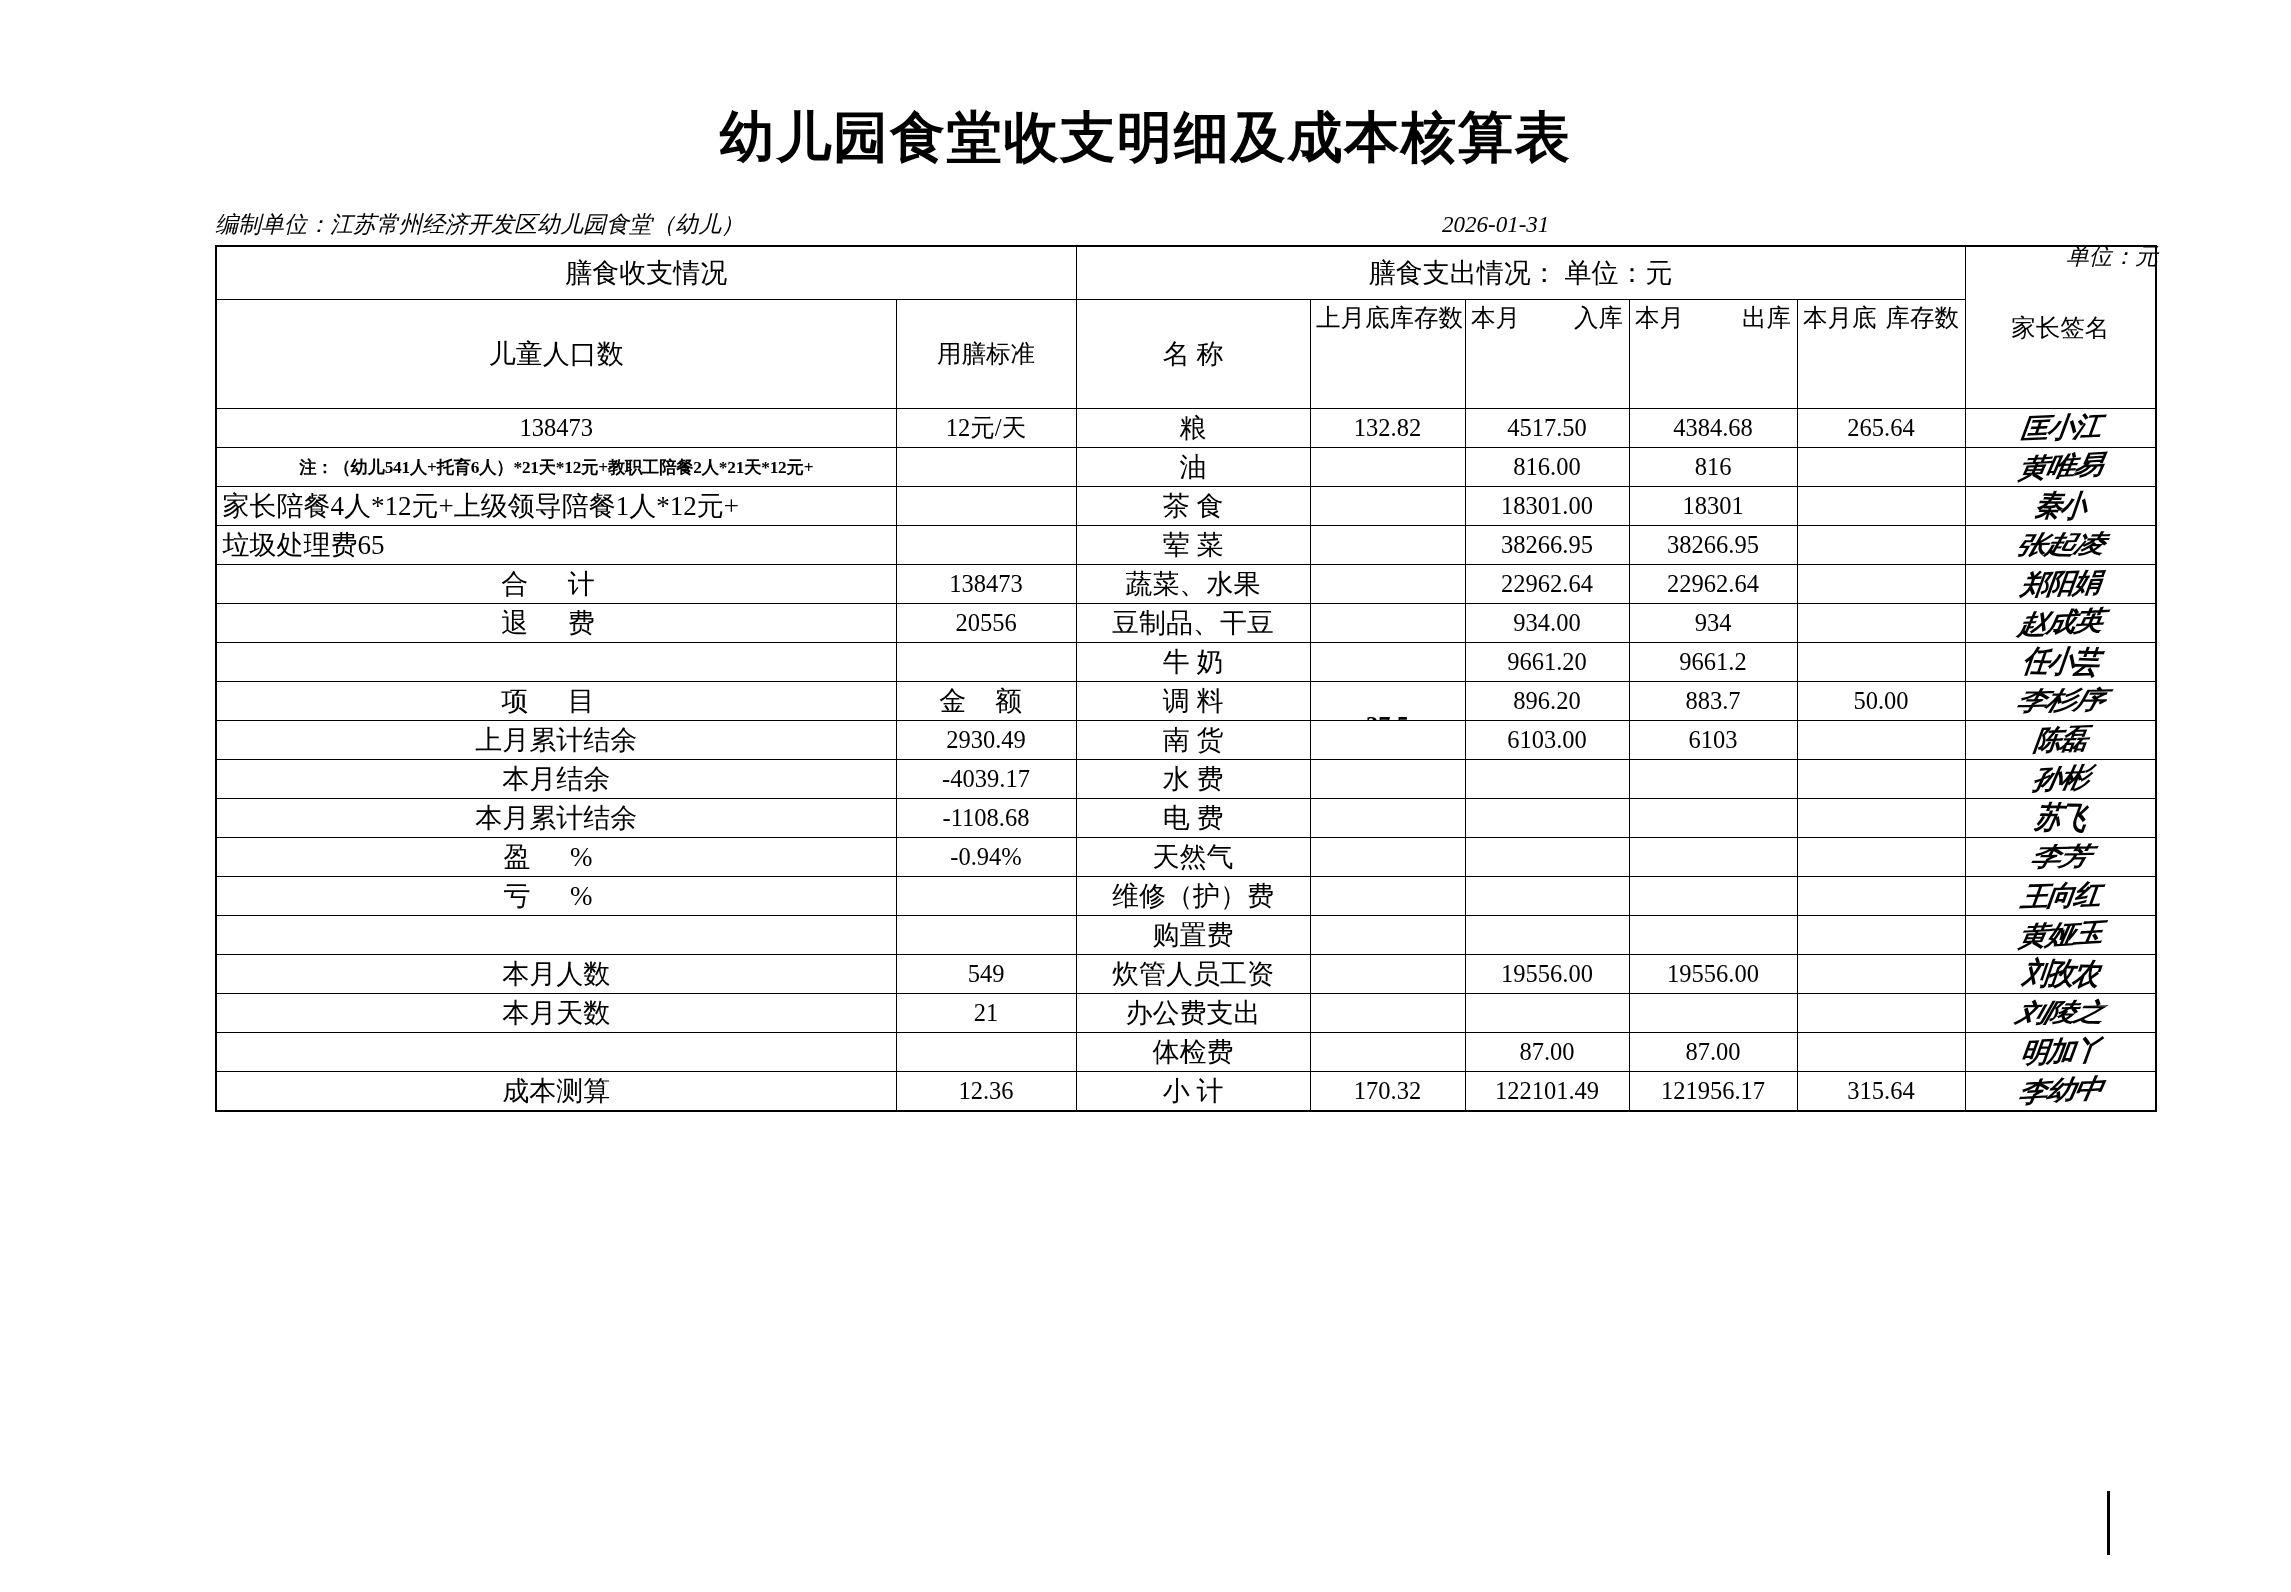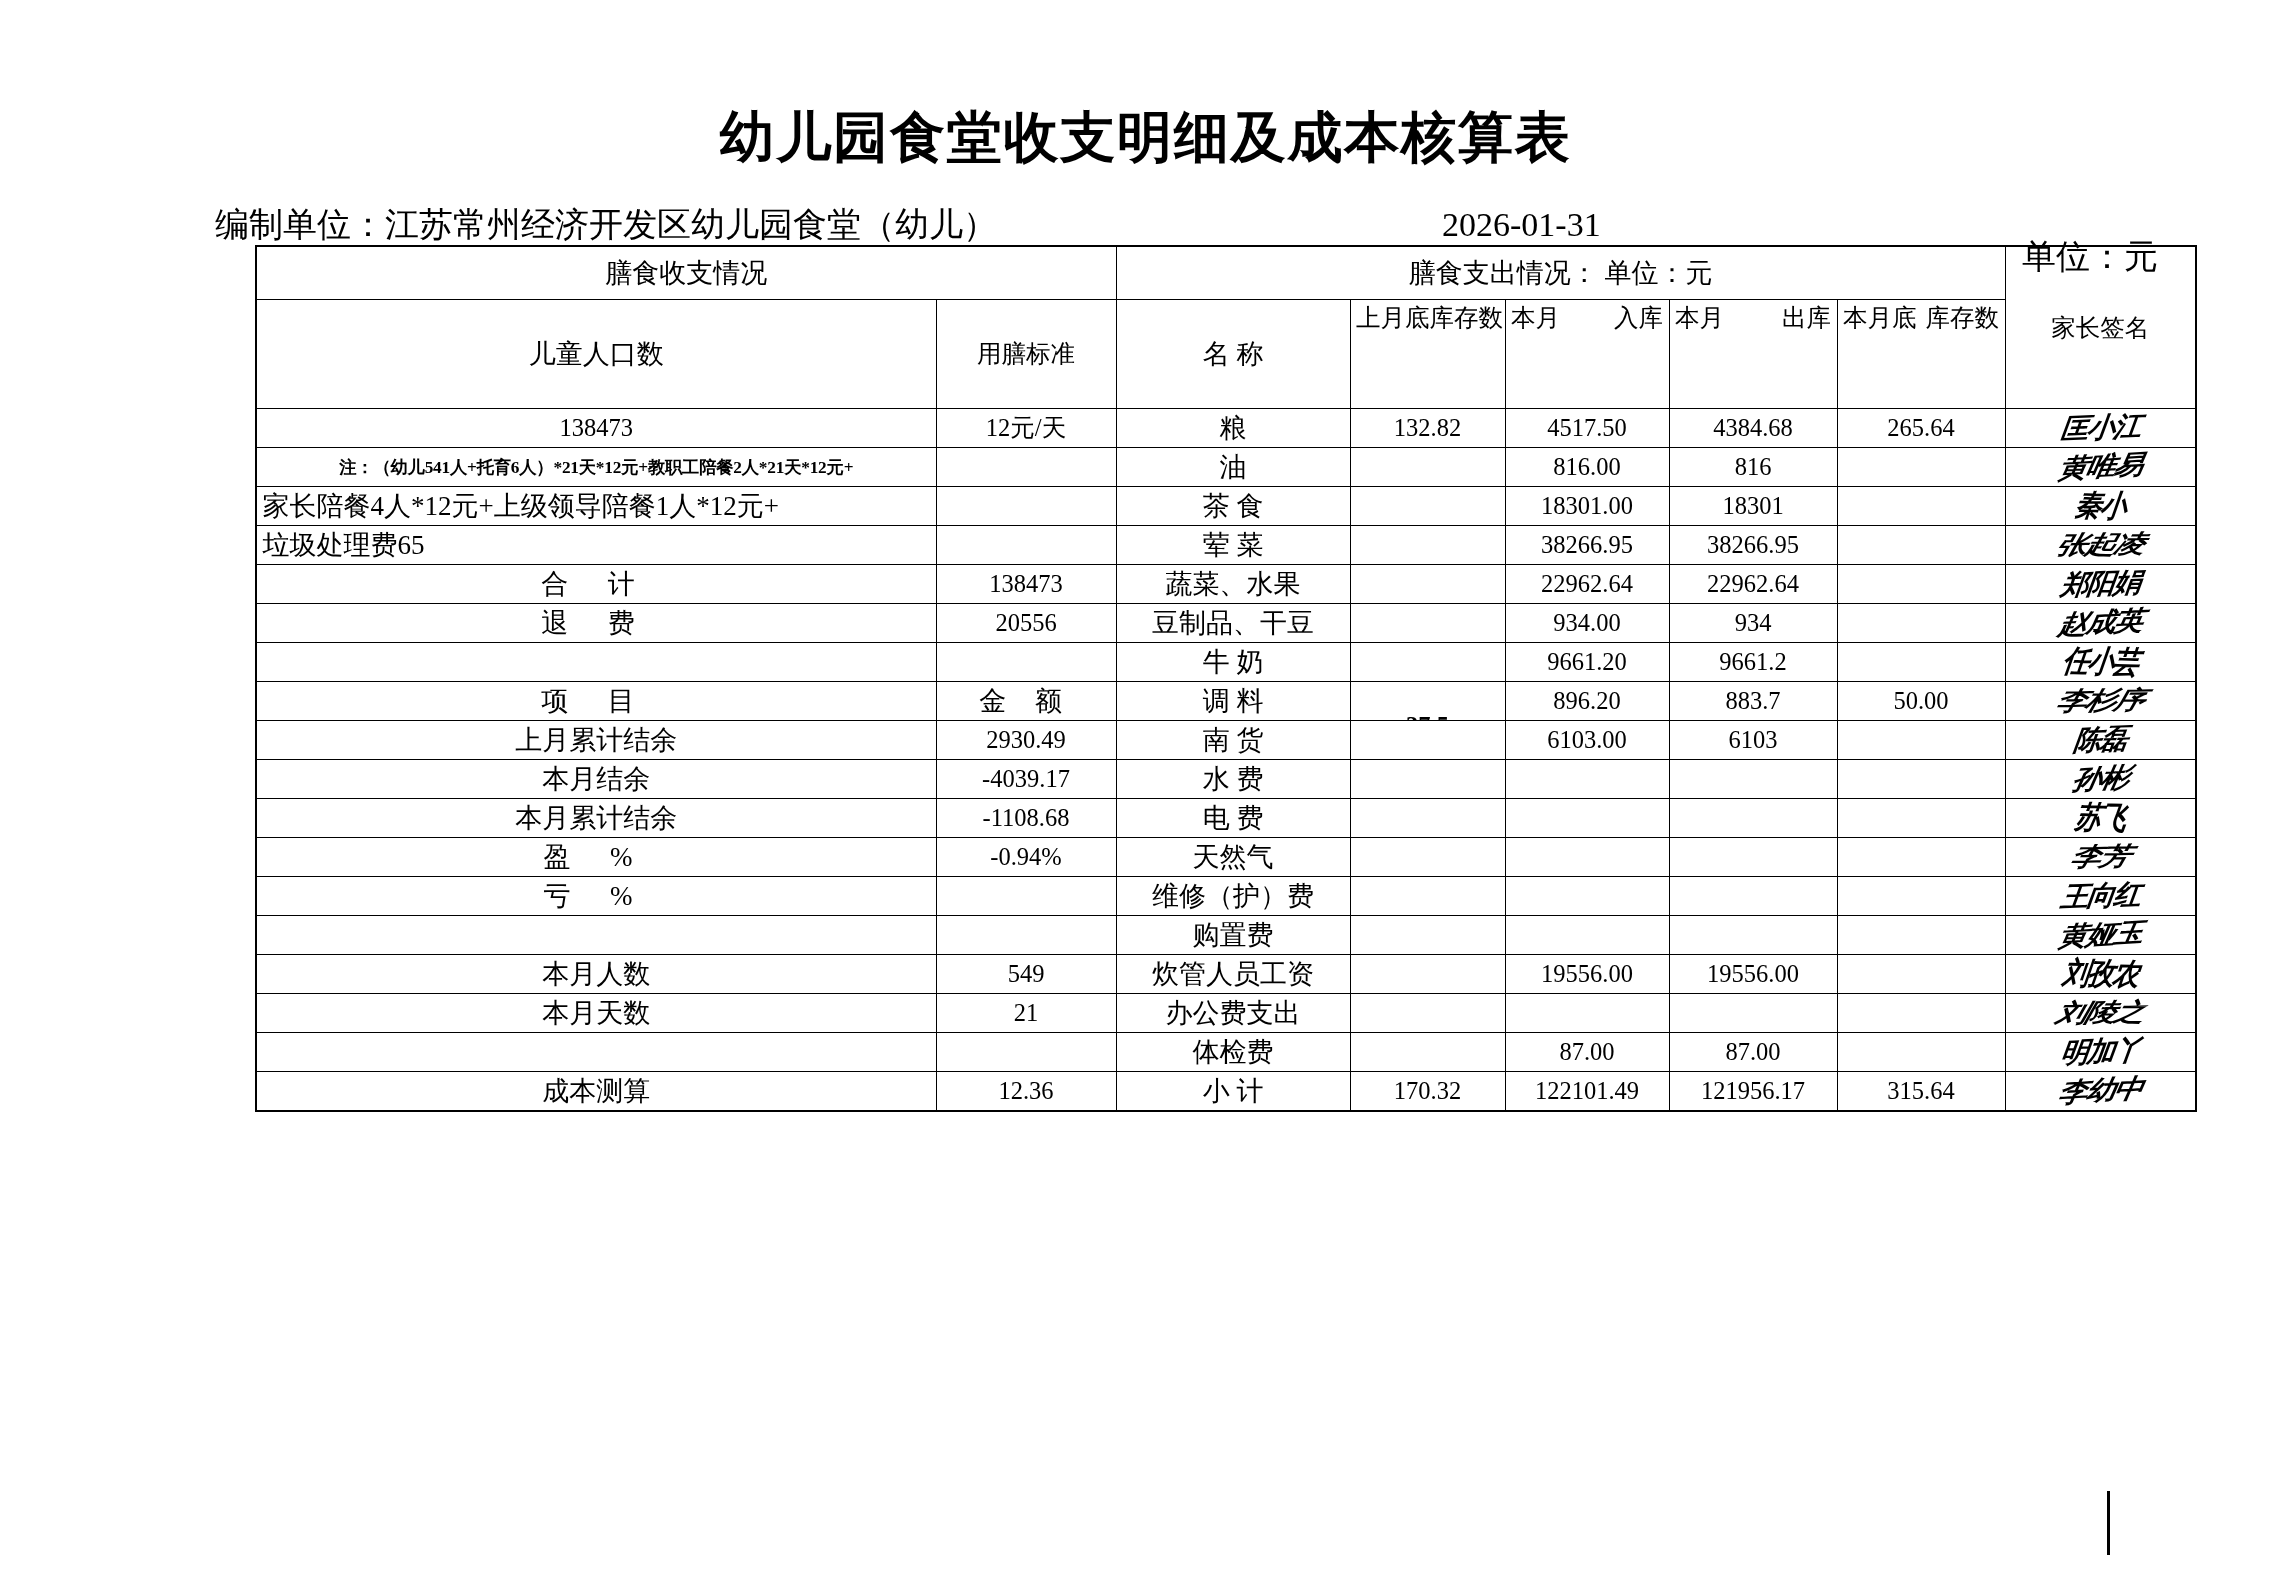--- a/index.html
+++ b/index.html
@@ -38,23 +38,24 @@
     line-height: 1.05;
   }
 
   
   .meta-row {
     position: absolute;
     left: 215px;
     top: 207px;
     width: 1946px;
     height: 36px;
-    font-size: 34px;
+    font-size: 23px;
     line-height: 36px;
     white-space: nowrap;
+    font-style: italic;
   }
   .meta-left {
     position: absolute;
     left: 0;
     top: 0;
   }
   .meta-center {
     position: absolute;
     left: 1227px;
     top: 0;
@@ -85,21 +86,20 @@
     padding: 0 5.5px;
     text-align: center;
     vertical-align: middle;
     font-family: "Liberation Serif", "DejaVu Serif", serif;
     overflow: hidden;
     white-space: nowrap;
   }
   
   table.main {
     border: 2.7px solid #000;
-    margin-left: 40px;
   }
   .band-head td {
     border-bottom-width: 3.6px;
   }
   .row-band { height: 53px; }
   .row-colhead { height: 109px; }
   .row-d { height: 37px; }
 
   .c-num { font-family: "Liberation Serif", "DejaVu Serif", serif; }
   .spaced2 { letter-spacing: 16.4px; padding-left: 16.4px; }

